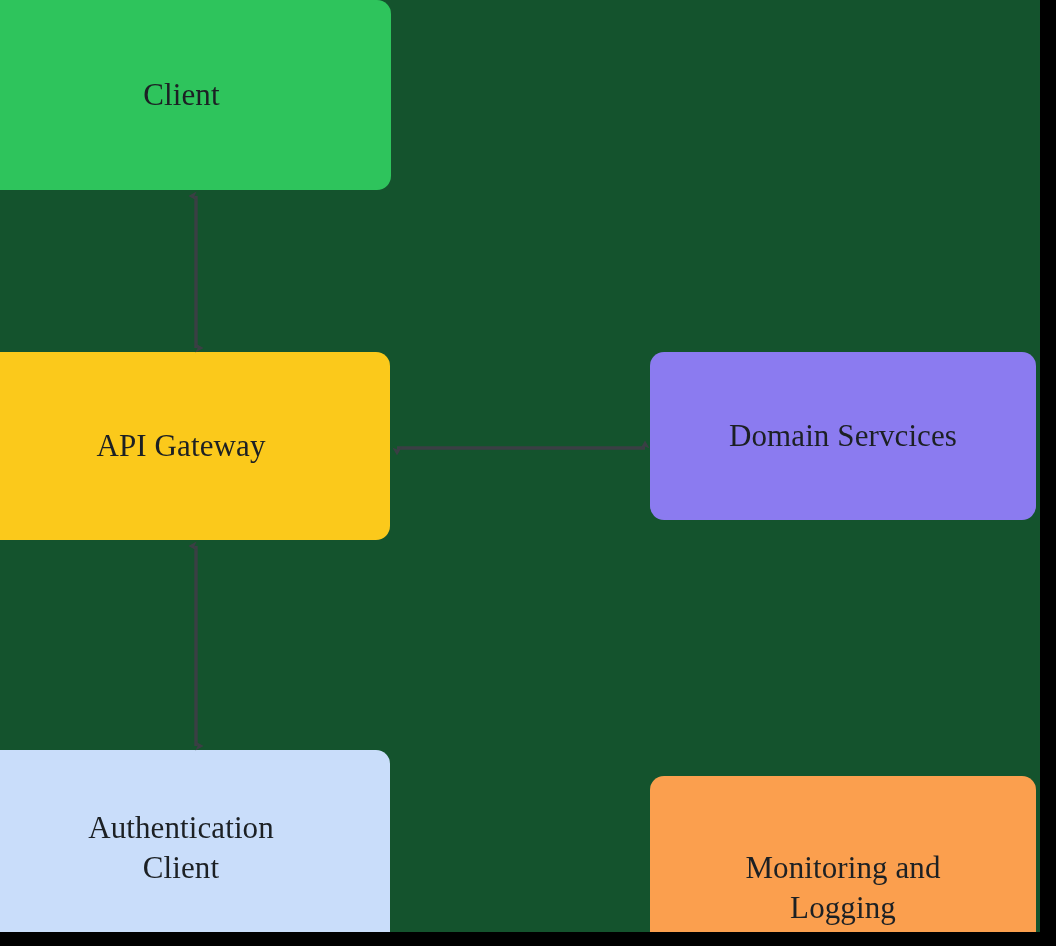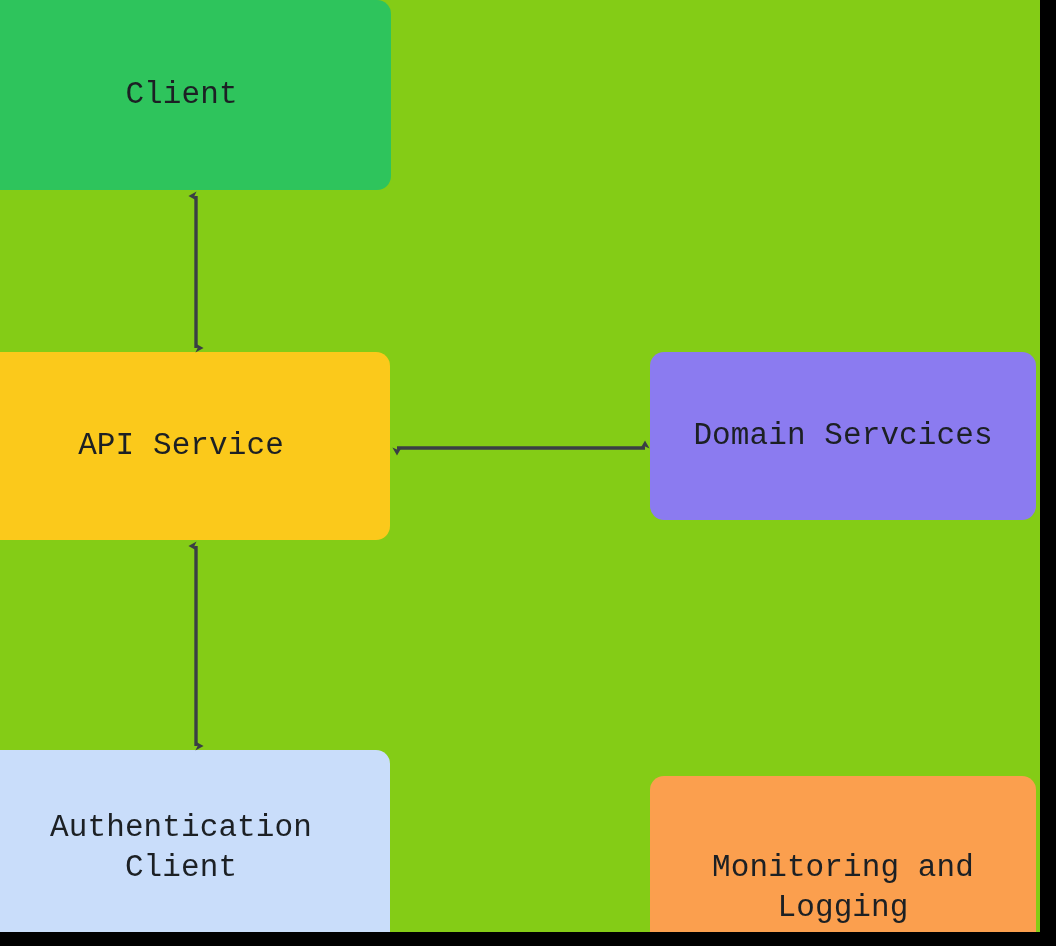--- a/index.html
+++ b/index.html
@@ -4,23 +4,23 @@
 <style>
   html, body {
     margin: 0;
     padding: 0;
     background: #000000;
   }
   #canvas {
     position: relative;
     width: 1056px;
     height: 946px;
-    background: #84cc16;
+    background: #14532d;
     overflow: hidden;
-    font-family: Liberation Mono, monospace;
+    font-family: Liberation Serif, serif;
   }
 
   
   .gutter {
     position: absolute;
     background: #000000;
     z-index: 40;
   }
   #gutter-right  { top: 0;    left: 1040px; width: 16px;   height: 946px; }
   #gutter-bottom { top: 932px; left: 0;     width: 1056px; height: 14px;  }
@@ -62,21 +62,21 @@
 </head>
 <body>
 
 <div id="canvas">
 
   <div class="node" id="node-client">
     <span class="node-label">Client</span>
   </div>
 
   <div class="node" id="node-gateway">
-    <span class="node-label">API Service</span>
+    <span class="node-label">API Gateway</span>
   </div>
 
   <div class="node" id="node-domain">
     <span class="node-label">Domain Servcices</span>
   </div>
 
   <div class="node" id="node-auth">
     <span class="node-label">Authentication
 Client</span>
   </div>

